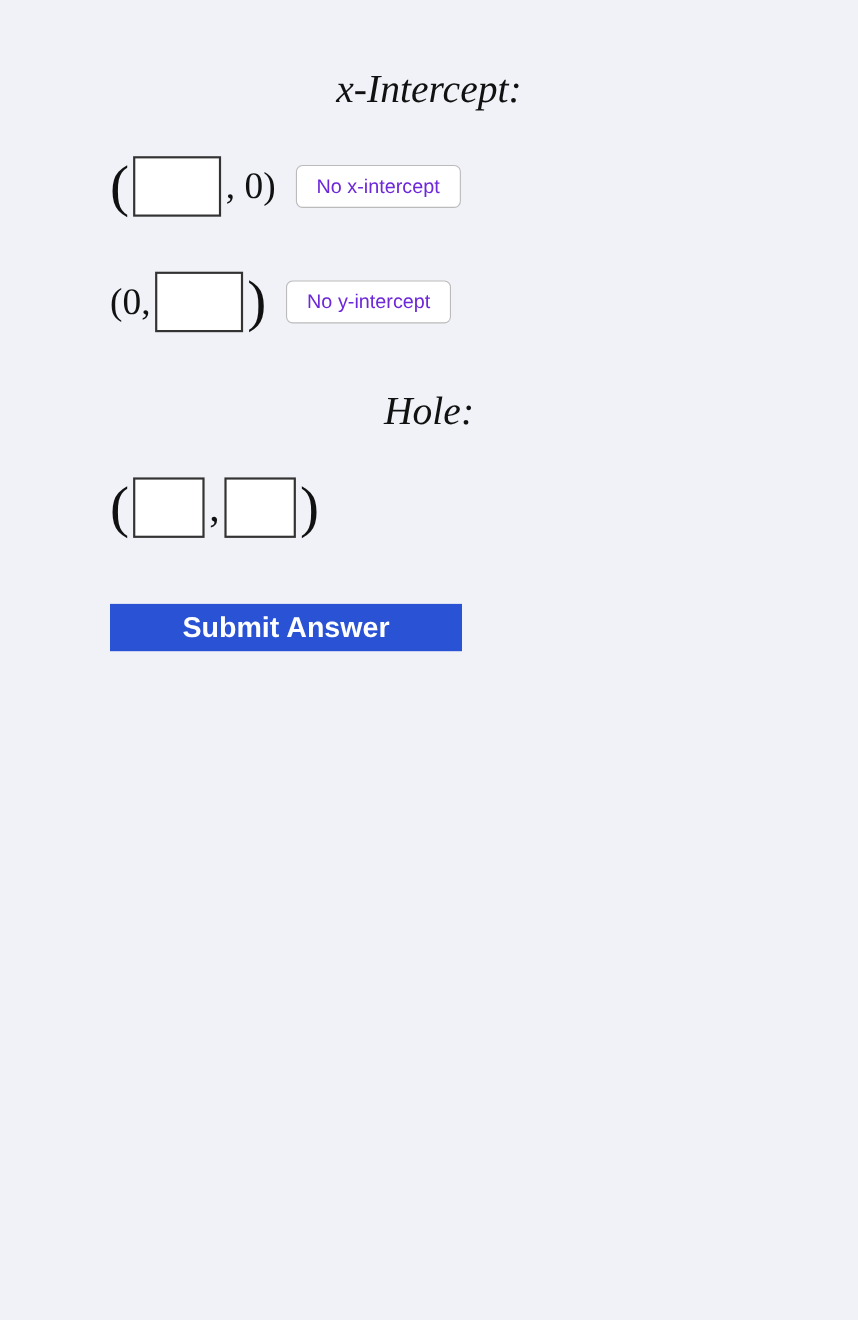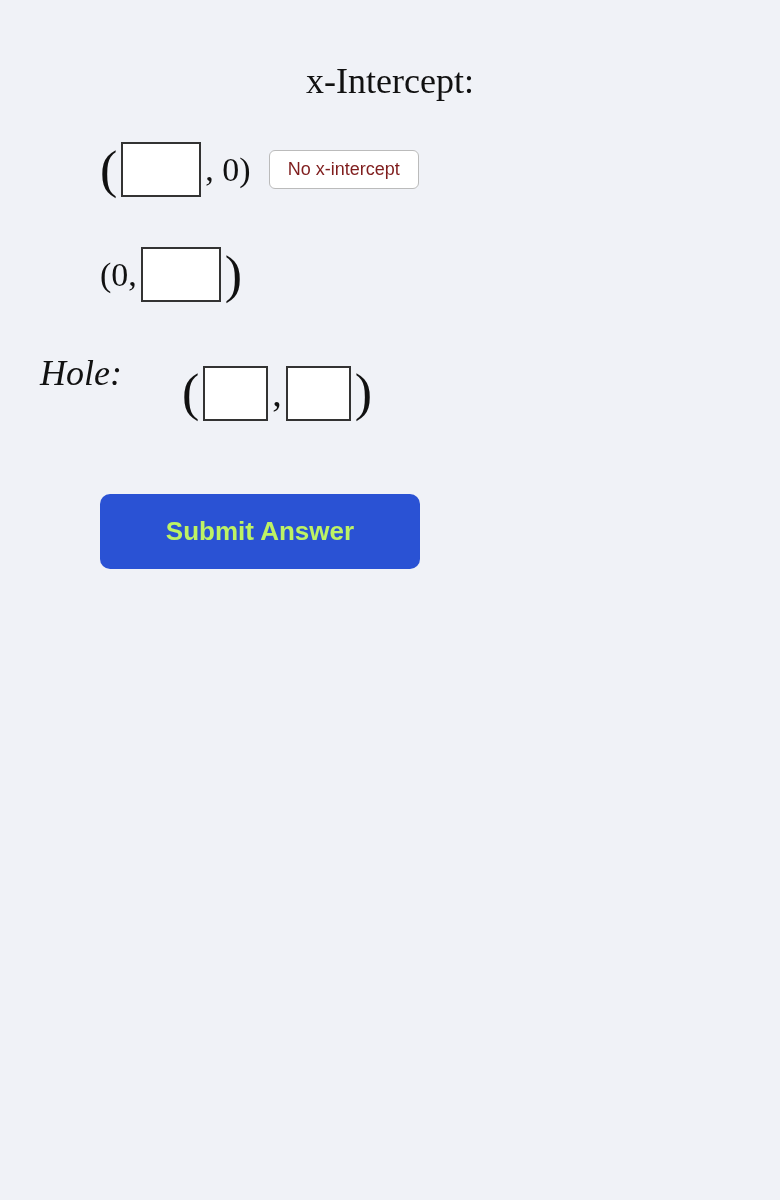--- a/index.html
+++ b/index.html
@@ -22,20 +22,21 @@
     .section {
       width: 100%;
       display: flex;
       flex-direction: column;
       align-items: center;
       margin-bottom: 50px;
     }
 
     .section-title {
       font-size: 36px;
+      font-style: italic;
       font-weight: normal;
       color: #111;
       margin-bottom: 40px;
       text-align: center;
     }
 
     .answer-row {
       display: flex;
       flex-direction: row;
       align-items: center;
@@ -85,46 +86,46 @@
       font-size: 34px;
       color: #111;
     }
 
     .no-btn {
       border: 1.5px solid #bbb;
       border-radius: 6px;
       background: white;
       padding: 8px 18px;
       font-size: 18px;
-      color: #7f1d1d;
+      color: #6d28d9;
       cursor: pointer;
       font-family: Arial, sans-serif;
       white-space: nowrap;
     }
 
     .submit-btn {
       background-color: #2a52d4;
-      color: #bef264;
+      color: #ffffff;
       border: none;
-      border-radius: 10px;
-      padding: 22px 60px;
+      border-radius: 0;
+      padding: 6px 60px;
       font-size: 26px;
       font-family: Arial, sans-serif;
       font-weight: bold;
       cursor: pointer;
       width: 320px;
       margin-top: 30px;
       align-self: flex-start;
       margin-left: 60px;
     }
 
     .hole-section {
       width: 100%;
       display: flex;
-      flex-direction: row;
+      flex-direction: column;
       align-items: center;
       margin-bottom: 30px;
     }
 
     .hole-title {
       font-size: 36px;
       font-style: italic;
       font-weight: normal;
       color: #111;
       margin-bottom: 40px;
@@ -161,20 +162,21 @@
   </div>
 </div>
 
 <div class="section">
   <div class="answer-row">
     <div class="paren-expr">
       <span class="label-text">(0,</span>
       <input class="input-box" type="text" placeholder="" style="">
       <span class="big-paren">)</span>
     </div>
+    <button class="no-btn">No y-intercept</button>
   </div>
 </div>
 
 <div class="hole-section">
   <div class="hole-title">Hole:</div>
   <div class="hole-row">
     <div class="paren-expr">
       <span class="big-paren">(</span>
       <input class="input-box-small" type="text" placeholder="" style="">
       <span class="comma-gap">,</span>

